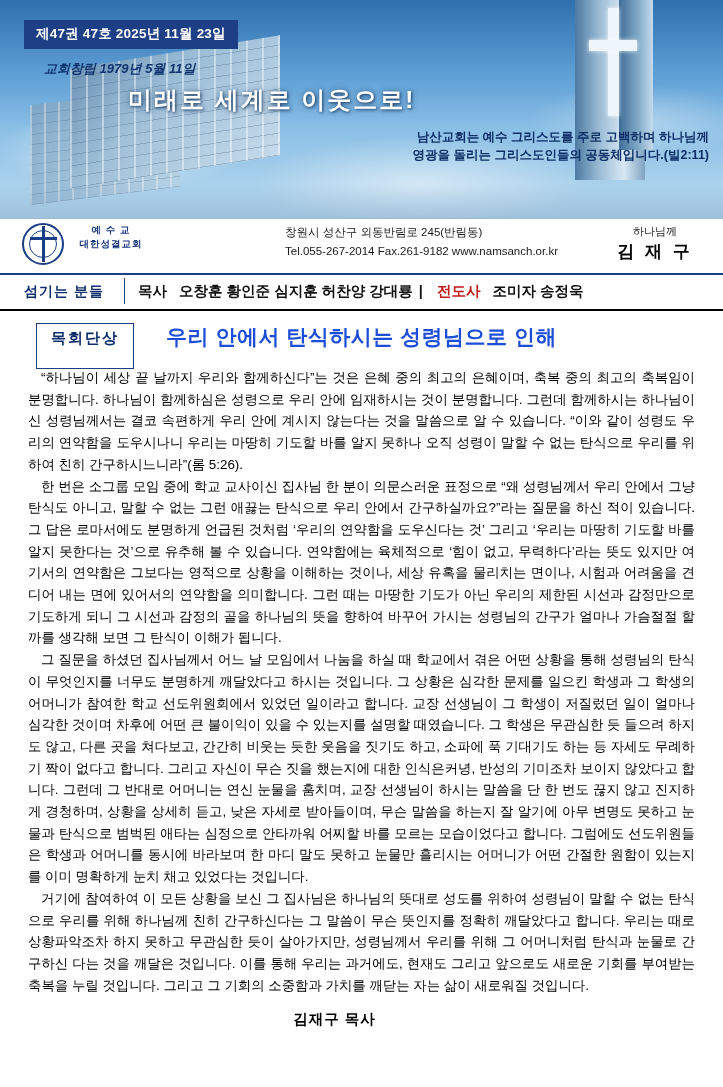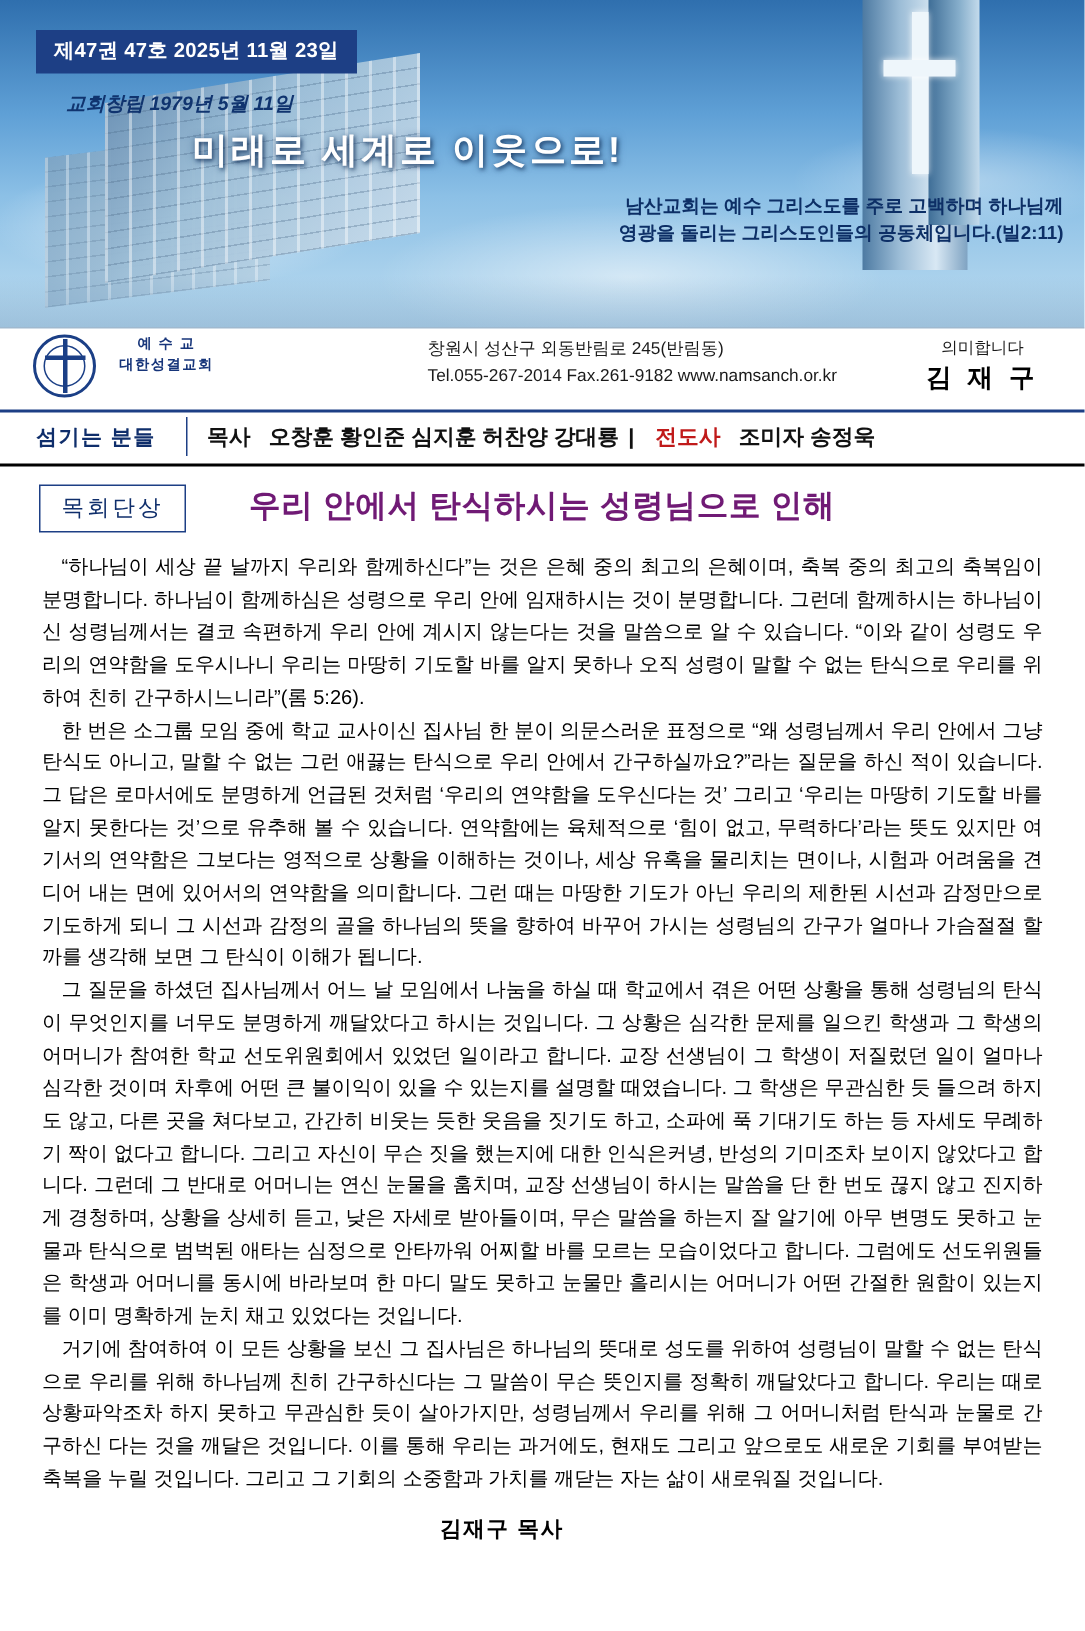--- a/index.html
+++ b/index.html
@@ -314,38 +314,38 @@
     width: 723px;
     padding: 0;
   }
   .article-head {
     position: relative;
     height: 40px;
     margin-top: 8px;
   }
   .cat-box {
     position: absolute;
-    left: 26px;
+    left: 36px;
     top: 4px;
     border: 1.5px solid #1d3f85;
     color: #0f2e6b;
     font-size: 15px;
-    font-weight: normal;
-    padding: 5px 14px 6px 14px;
+    font-weight: bold;
+    padding: 5px 14px 20px 14px;
     letter-spacing: 2px;
   }
   .article-title {
     position: absolute;
     left: 0;
     right: 0;
     top: 4px;
     text-align: center;
     font-size: 21px;
     font-weight: bold;
-    color: #701a75;
+    color: #1d4ed8;
     letter-spacing: 0.5px;
   }
   .body-text {
     margin: 8px 28px 0 28px;
     font-size: 13.4px;
     line-height: 1.62;
     text-align: justify;
     color: #000000;
   }
   .body-text p {
@@ -391,21 +391,21 @@
       <div class="logo-inner"></div>
       <div class="logo-cross-v"></div>
       <div class="logo-cross-h"></div>
     </div>
     <div class="denom">
       <div>예   수   교</div>
       <div>대한성결교회</div>
     </div>
     <div class="addr">창원시 성산구 외동반림로 245(반림동)</div>
     <div class="contact">Tel.055-267-2014  Fax.261-9182  www.namsanch.or.kr</div>
-    <div class="pastor-label">의미합니다</div>
+    <div class="pastor-label">하나님께</div>
     <div class="pastor-name">김 재 구</div>
   </div>
 
   <div class="staff-row">
     <div class="staff-label">섬기는 분들</div>
     <div class="staff-divider"></div>
     <div class="staff-list">
       <span class="role">목사</span>
       <span>&nbsp;</span>
       <span>오창훈  황인준  심지훈  허찬양  강대룡</span>

